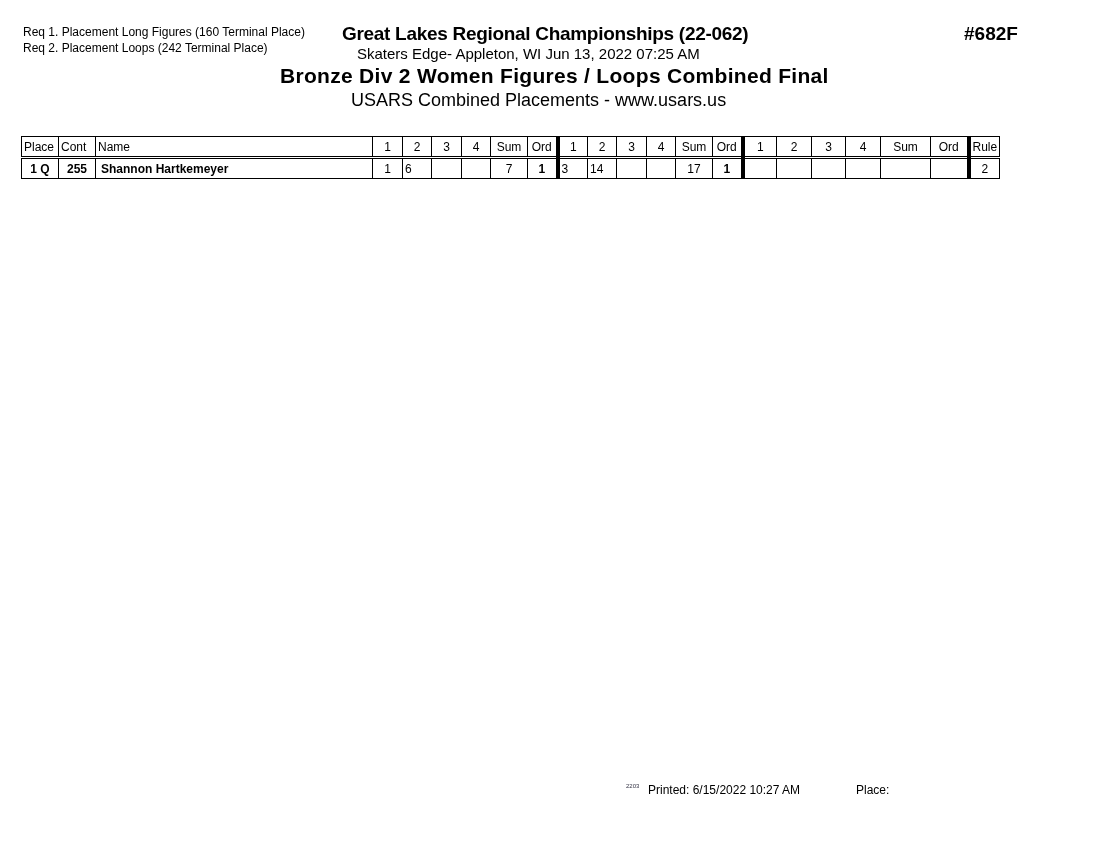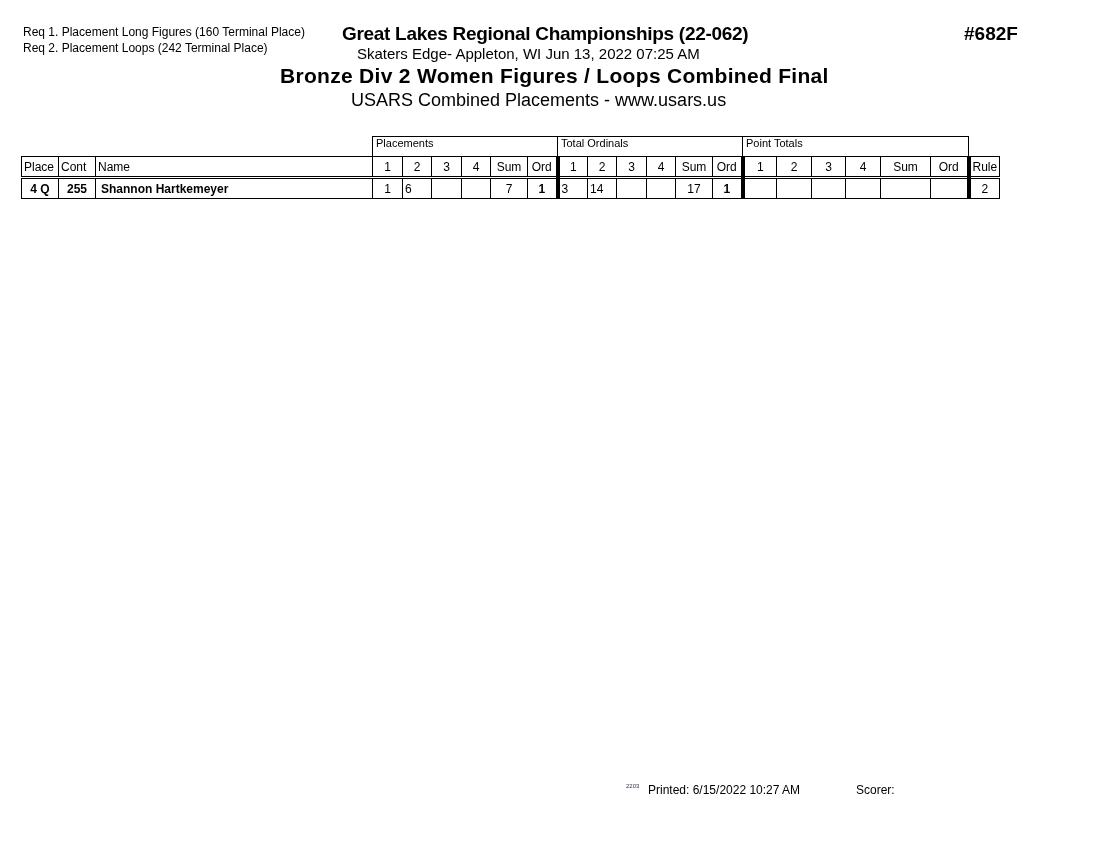--- a/index.html
+++ b/index.html
@@ -63,27 +63,20 @@
       <col style="width:30px">
     <col style="width:34px">
       <col style="width:35px">
       <col style="width:34px">
       <col style="width:35px">
       <col style="width:50px">
       <col style="width:38px">
     <col style="width:31px">
   </colgroup>
   <tbody>
-      <tr class="grp">
-    <td class="blank" colspan="3"></td>
-    <td class="gl" colspan="6">Placements</td>
-    <td class="gl" colspan="6">Total Ordinals</td>
-    <td class="gl" colspan="6">Point Totals</td>
-    <td class="blank"></td>
-  </tr>
   <tr class="hdr">
     <td>Place</td>
     <td>Cont</td>
     <td>Name</td>
     <td class="c">1</td>
     <td class="c">2</td>
     <td class="c">3</td>
     <td class="c">4</td>
     <td class="c">Sum</td>
     <td class="c">Ord</td>
@@ -95,21 +88,21 @@
     <td class="c">Ord</td>
     <td class="c thickL">1</td>
     <td class="c">2</td>
     <td class="c">3</td>
     <td class="c">4</td>
     <td class="c">Sum</td>
     <td class="c">Ord</td>
     <td class="thickL">Rule</td>
   </tr>
   <tr>
-    <td class="c b">4 Q</td>
+    <td class="c b">1 Q</td>
     <td class="c b">255</td>
     <td class="b nm">Shannon Hartkemeyer</td>
     <td class="c">1</td>
     <td>6</td>
     <td></td>
     <td></td>
     <td class="c">7</td>
     <td class="c b">1</td>
     <td class="thickL">3</td>
     <td>14</td>
@@ -123,13 +116,13 @@
     <td></td>
     <td></td>
     <td></td>
     <td class="c thickL">2</td>
   </tr>
 </tbody>
   </table>
 
 <div class="abs footer" style="left:626px;"><span class="sup">2203</span></div>
 <div class="abs footer" style="left:648px;">Printed:  6/15/2022  10:27 AM</div>
-<div class="abs footer" style="left:856px;">Scorer:</div>
+<div class="abs footer" style="left:856px;">Place:</div>
 
 </body></html>

